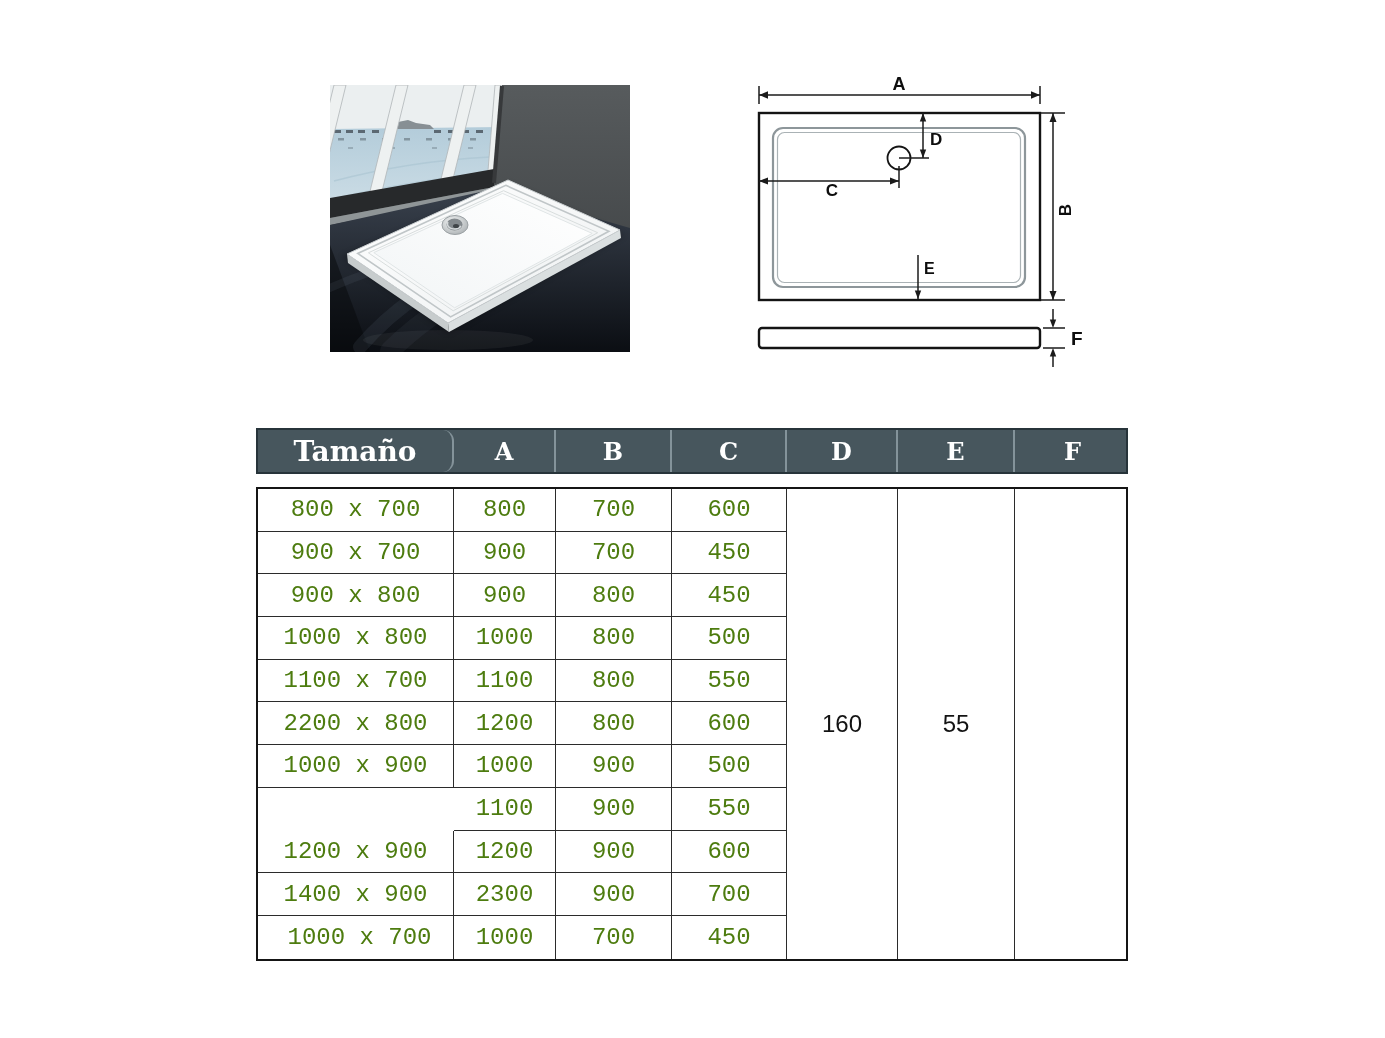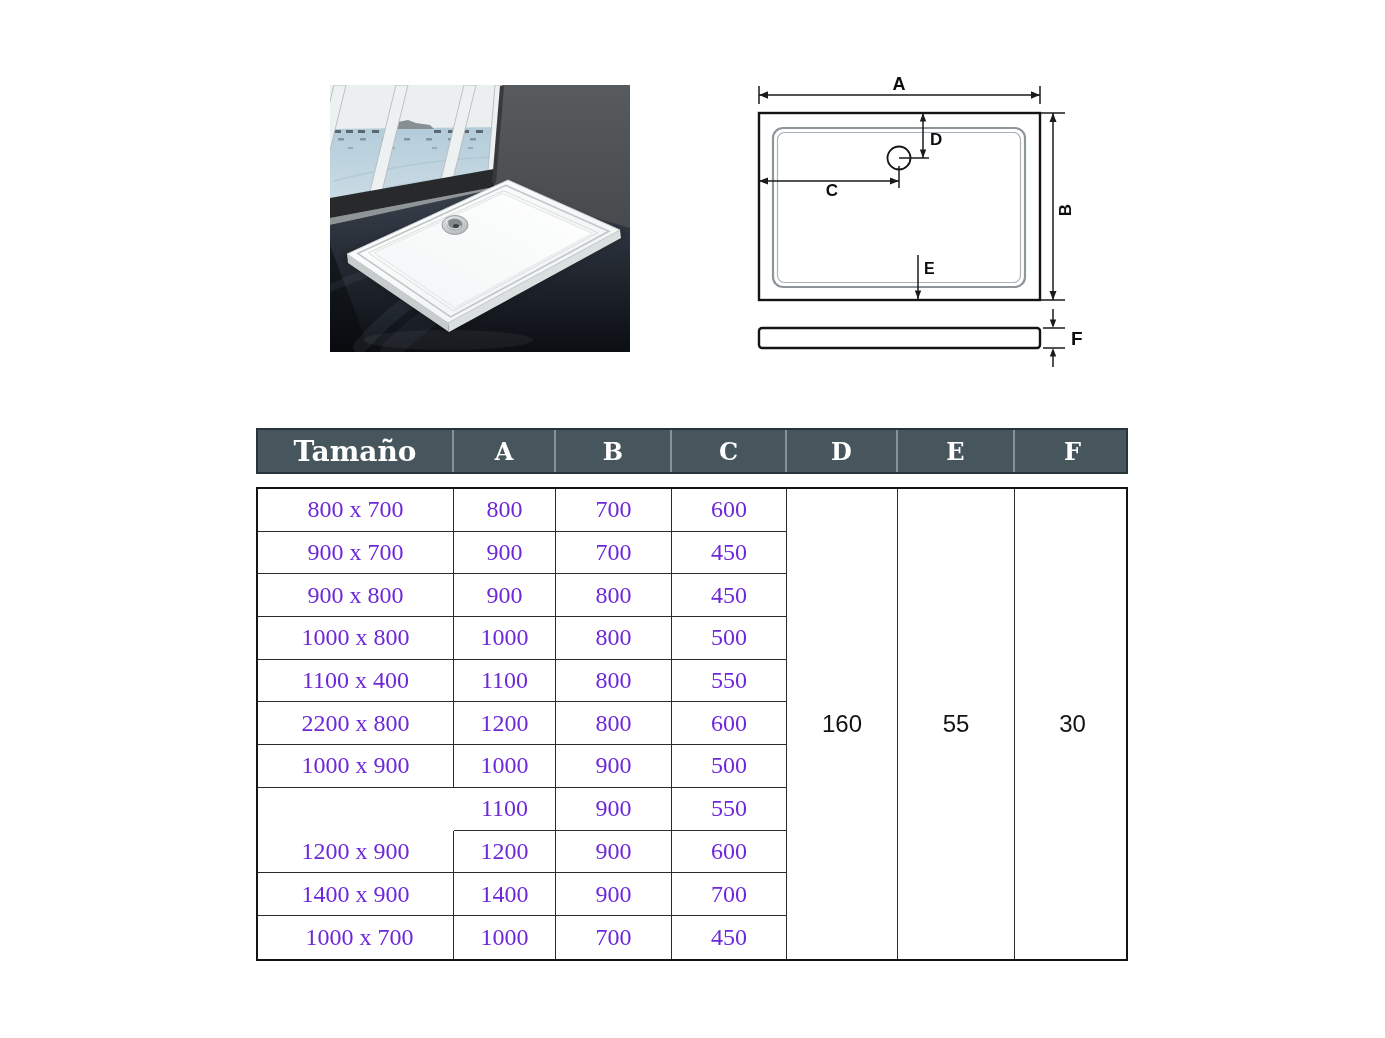--- a/index.html
+++ b/index.html
@@ -18,23 +18,23 @@
   .thead{display:grid;grid-template-columns:196px 102px 116px 115px 111px 117px 115px;
          height:46px;background:#47565d;border:2px solid #27343a;box-sizing:border-box;}
   .hcell{display:flex;align-items:center;justify-content:center;color:#ffffff;
          font-family:"DejaVu Serif", serif;border-right:2px solid #84939a;box-sizing:border-box;}
   .hcell:last-child{border-right:none;}
   .hcell.tam{font-size:28px;font-weight:700;}
   .hcell.letter{font-size:24px;font-weight:700;}
   .tbody{display:grid;grid-template-columns:196px 102px 116px 115px 111px 117px 115px;
          grid-auto-rows:42.7px;margin-top:13px;border:2.5px solid #151515;box-sizing:content-box;
          background:#ffffff;}
-  .bcell{display:flex;align-items:center;justify-content:center;font-size:24px;color:#6d28d9;
+  .bcell{display:flex;align-items:center;justify-content:center;font-size:24px;color:#4d7c0f;
          border-right:1.5px solid #2b2b2b;border-bottom:1.5px solid #2b2b2b;box-sizing:border-box;
-         font-family:Liberation Serif, serif;}
+         font-family:Liberation Mono, monospace;}
   .mcell{display:flex;align-items:center;justify-content:center;font-size:24px;color:#131313;
          border-right:1.5px solid #2b2b2b;box-sizing:border-box;
          font-family:"Liberation Sans", sans-serif;}
 </style>
 </head>
 <body>
 
 <div class="canvas">
 
   <div class="photo">
@@ -208,21 +208,21 @@
       <text x="195" y="85" font-size="17">D</text>
       <text x="97" y="136" font-size="17" text-anchor="middle">C</text>
       <text x="189" y="214" font-size="16">E</text>
       <text x="333" y="153" font-size="17" text-anchor="middle" transform="rotate(-90 333 150)">B</text>
       <text x="336" y="285" font-size="19">F</text>
     </svg>
   </div>
 
   <div class="size-table">
     <div class="thead" style="background: rgb(71, 86, 93);">
-      <div class="hcell tam" style="color: rgb(255, 255, 255);">Tamaño</div>
+      <div class="hcell tam" style="color: rgb(255, 255, 255); border-radius: 11px;">Tamaño</div>
       <div class="hcell letter" style="color: rgb(255, 255, 255);">A</div>
       <div class="hcell letter" style="color: rgb(255, 255, 255);">B</div>
       <div class="hcell letter" style="color: rgb(255, 255, 255);">C</div>
       <div class="hcell letter" style="color: rgb(255, 255, 255);">D</div>
       <div class="hcell letter" style="color: rgb(255, 255, 255);">E</div>
       <div class="hcell letter" style="color: rgb(255, 255, 255);">F</div>
     </div>
     <div class="tbody">
         <div class="bcell" style="grid-area: 1 / 1;">800 x 700</div>
         <div class="bcell" style="grid-area: 1 / 2;">800</div>
@@ -233,46 +233,45 @@
         <div class="bcell" style="grid-area: 2 / 3;">700</div>
         <div class="bcell" style="grid-area: 2 / 4;">450</div>
         <div class="bcell" style="grid-area: 3 / 1;">900 x 800</div>
         <div class="bcell" style="grid-area: 3 / 2;">900</div>
         <div class="bcell" style="grid-area: 3 / 3;">800</div>
         <div class="bcell" style="grid-area: 3 / 4;">450</div>
         <div class="bcell" style="grid-area: 4 / 1;">1000 x 800</div>
         <div class="bcell" style="grid-area: 4 / 2;">1000</div>
         <div class="bcell" style="grid-area: 4 / 3;">800</div>
         <div class="bcell" style="grid-area: 4 / 4;">500</div>
-        <div class="bcell" style="grid-area: 5 / 1;">1100 x 400</div>
+        <div class="bcell" style="grid-area: 5 / 1;">1100 x 700</div>
         <div class="bcell" style="grid-area: 5 / 2;">1100</div>
         <div class="bcell" style="grid-area: 5 / 3;">800</div>
         <div class="bcell" style="grid-area: 5 / 4;">550</div>
         <div class="bcell" style="grid-area: 6 / 1;">2200 x 800</div>
         <div class="bcell" style="grid-area: 6 / 2;">1200</div>
         <div class="bcell" style="grid-area: 6 / 3;">800</div>
         <div class="bcell" style="grid-area: 6 / 4;">600</div>
         <div class="bcell" style="grid-area: 7 / 1; text-align: center;">1000 x 900</div>
         <div class="bcell" style="grid-area: 7 / 2;">1000</div>
         <div class="bcell" style="grid-area: 7 / 3;">900</div>
         <div class="bcell" style="grid-area: 7 / 4;">500</div>
         <div class="bcell" style="grid-area: 8 / 2;">1100</div>
         <div class="bcell" style="grid-area: 8 / 3;">900</div>
         <div class="bcell" style="grid-area: 8 / 4;">550</div>
         <div class="bcell" style="grid-area: 9 / 1;">1200 x 900</div>
         <div class="bcell" style="grid-area: 9 / 2;">1200</div>
         <div class="bcell" style="grid-area: 9 / 3;">900</div>
         <div class="bcell" style="grid-area: 9 / 4;">600</div>
         <div class="bcell" style="grid-area: 10 / 1;">1400 x 900</div>
-        <div class="bcell" style="grid-area: 10 / 2;">1400</div>
+        <div class="bcell" style="grid-area: 10 / 2;">2300</div>
         <div class="bcell" style="grid-area: 10 / 3;">900</div>
         <div class="bcell" style="grid-area: 10 / 4;">700</div>
         <div class="bcell" style="grid-area: 11 / 1; border-bottom: none; padding-left: 8px;">1000 x 700</div>
         <div class="bcell" style="grid-area: 11 / 2; border-bottom: none;">1000</div>
         <div class="bcell" style="grid-area: 11 / 3; border-bottom: none;">700</div>
         <div class="bcell" style="grid-area: 11 / 4; border-bottom: none;">450</div>
         <div class="mcell" style="grid-area: 1 / 5 / span 11;">160</div>
         <div class="mcell" style="grid-area: 1 / 6 / span 11;">55</div>
-        <div class="mcell" style="grid-area: 1 / 7 / span 11; border-right: none;">30</div>
       </div>
   </div>
 
 </div>
 
 </body></html>

